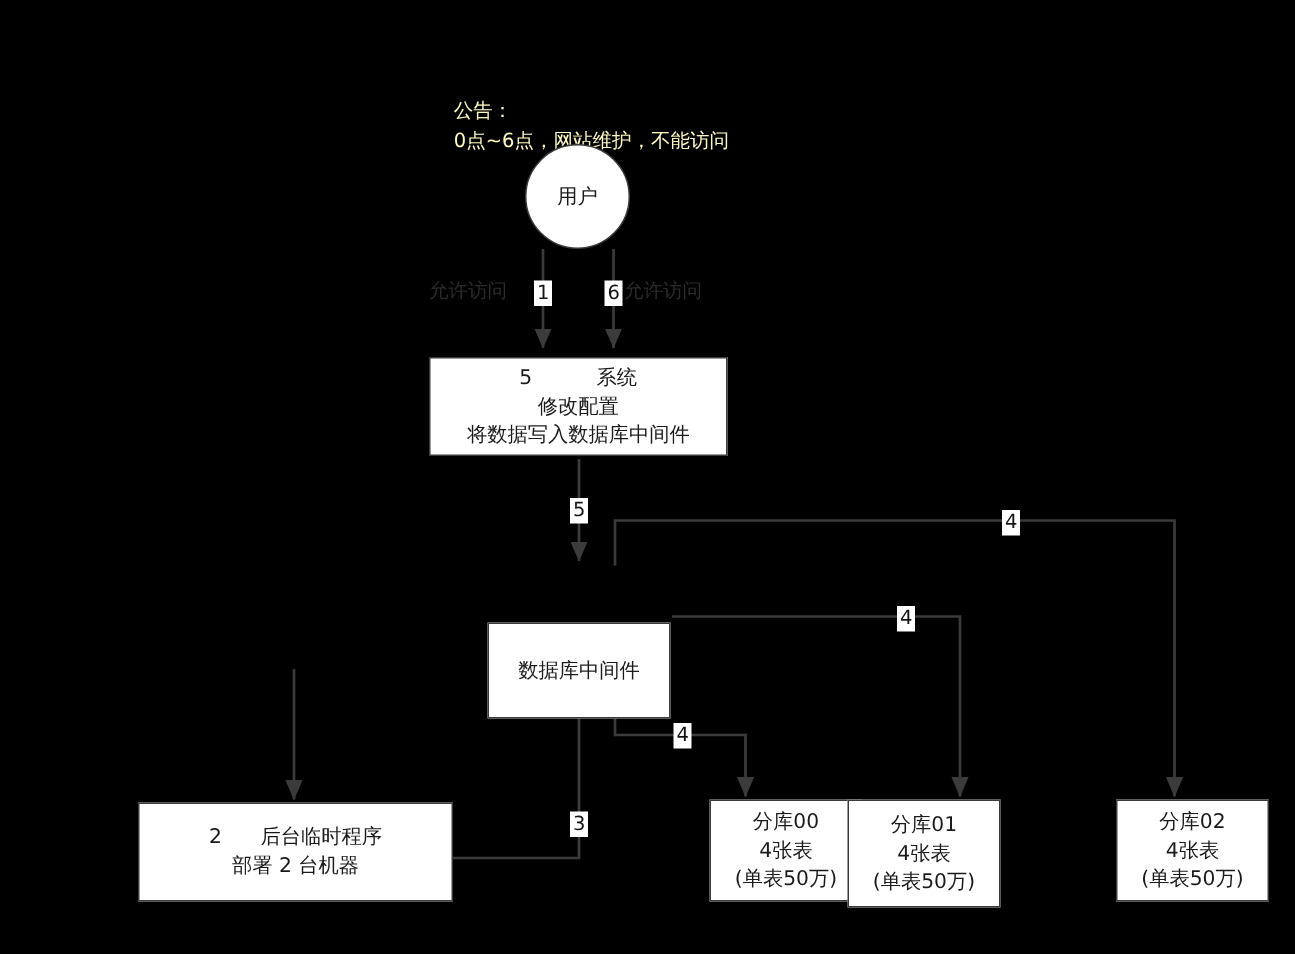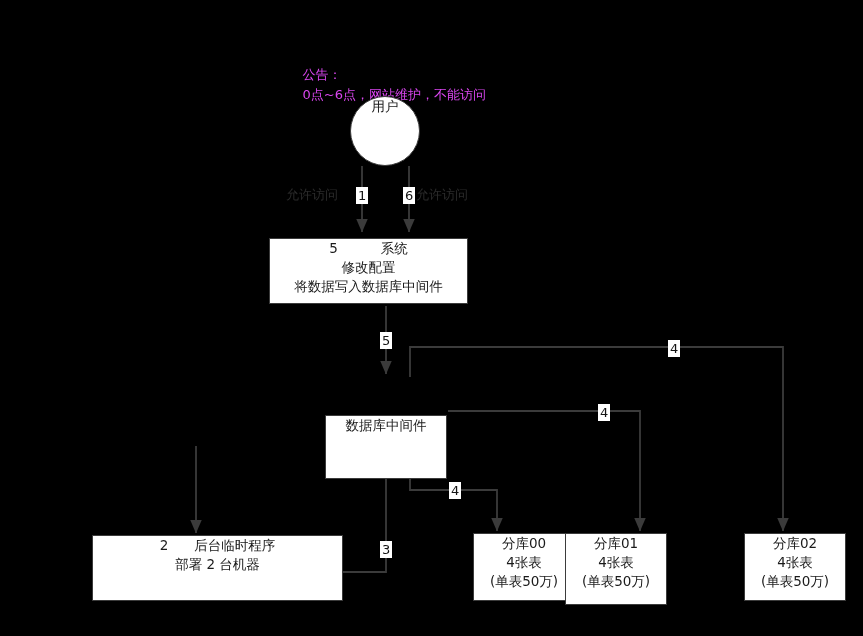--- a/index.html
+++ b/index.html
@@ -26,35 +26,36 @@
     pointer-events: none;
   }
   .node {
     position: absolute;
     background: #ffffff;
     border: 1.6px solid #3b3b3b;
     color: #1a1a1a;
     display: flex;
     flex-direction: column;
     align-items: center;
+    justify-content: center;
     text-align: center;
     font-size: 13.5px;
     line-height: 19px;
     z-index: 3;
   }
   .node.circle {
     border-radius: 50%;
   }
   .node .line {
     white-space: pre;
     display: block;
   }
   .announce {
     position: absolute;
-    color: #d946ef;
+    color: #fef9c3;
     font-size: 13px;
     line-height: 20px;
     z-index: 3;
     white-space: pre;
   }
   .sidelabel {
     position: absolute;
     color: #2b2b2b;
     font-size: 13px;
     line-height: 16px;
@@ -117,32 +118,32 @@
   <div class="sidelabel" style="left:416px; top:187px;">允许访问</div>
 
   <div class="edgelabel" style="left:356px; top:187px;">1</div>
   <div class="edgelabel" style="left:403px; top:187px;">6</div>
   <div class="edgelabel" style="left:380px; top:332px;">5</div>
   <div class="edgelabel" style="left:380px; top:541px;">3</div>
   <div class="edgelabel" style="left:449px; top:482px;">4</div>
   <div class="edgelabel" style="left:598px; top:404px;">4</div>
   <div class="edgelabel" style="left:668px; top:340px;">4</div>
 
-  <div class="node" style="left:269px; top:238px; width:199px; height:66px;">
+  <div class="node" style="left:286px; top:238px; width:199px; height:66px;">
     <span class="line">5          系统</span>
     <span class="line">修改配置</span>
     <span class="line">将数据写入数据库中间件</span>
   </div>
 
 
   <div class="node" style="left:325px; top:378px; width:122px; height:64px;margin-top:37px;">
     <span class="line">数据库中间件</span>
   </div>
 
-  <div class="node" style="left:92px; top:535px; width:251px; height:66px;">
+  <div class="node" style="left:92px; top:535px; width:210px; height:66px;">
     <span class="line">2      后台临时程序</span>
     <span class="line">部署 2 台机器</span>
   </div>
 
   <div class="node" style="left:446px; top:533px; width:102px; height:68px;margin-left:27px;">
     <span class="line">分库00</span>
     <span class="line">4张表</span>
     <span class="line">(单表50万)</span>
   </div>
 

